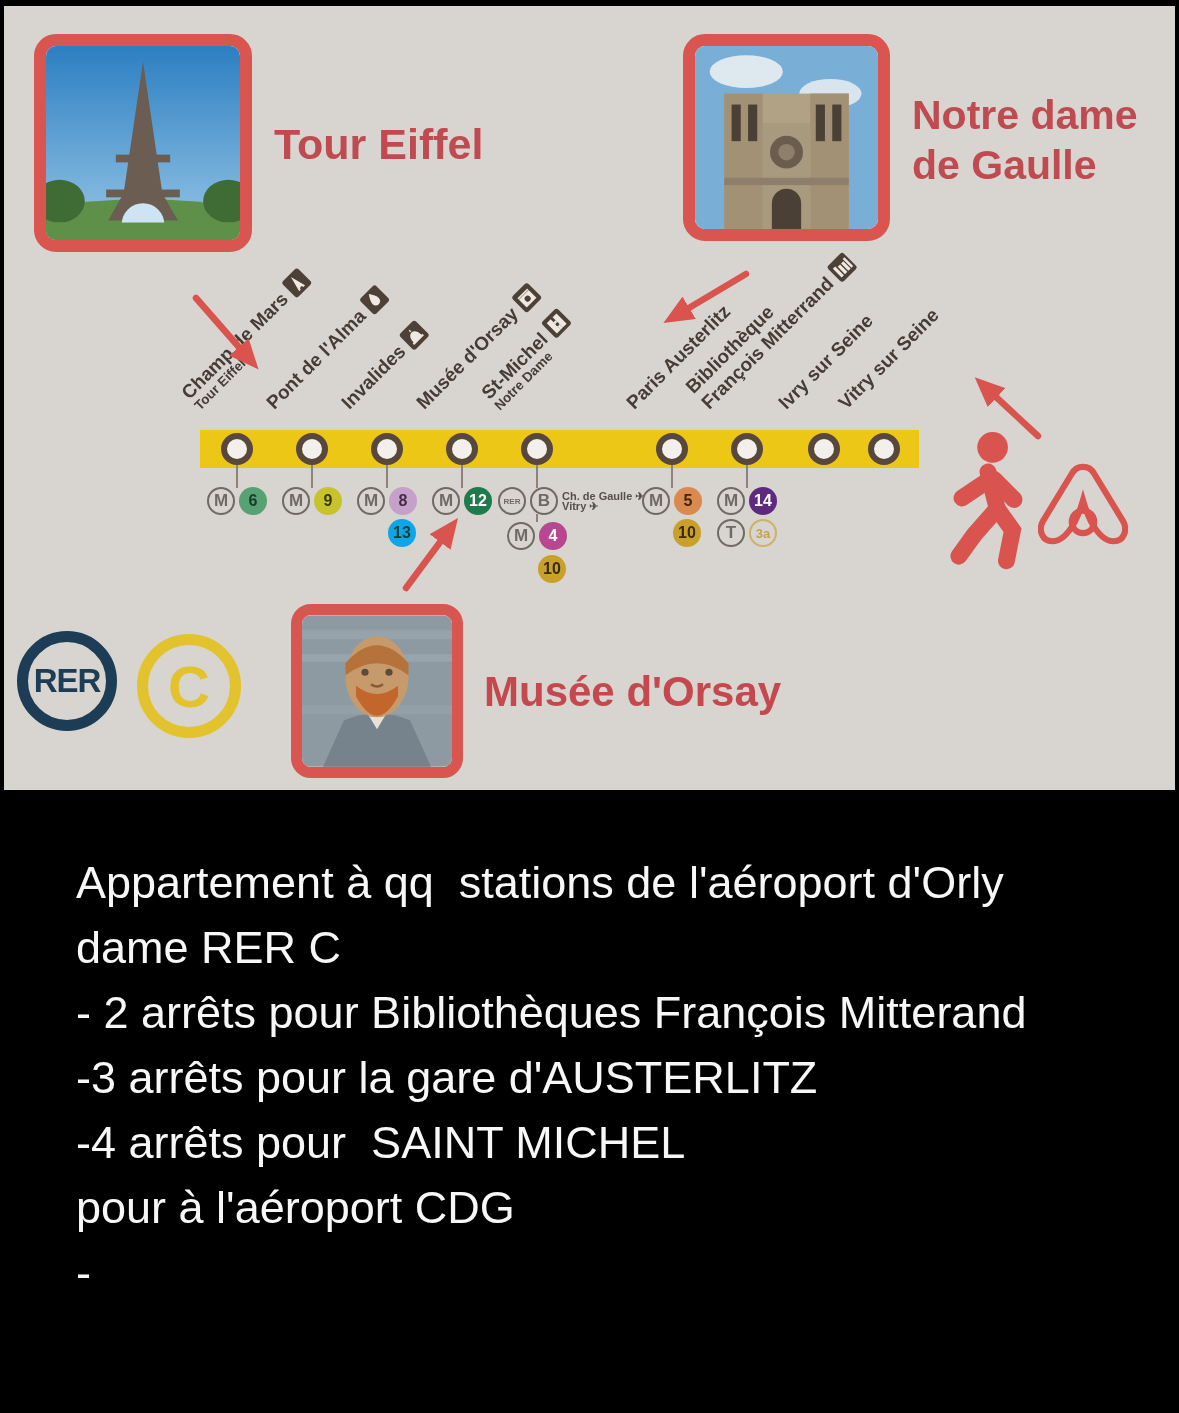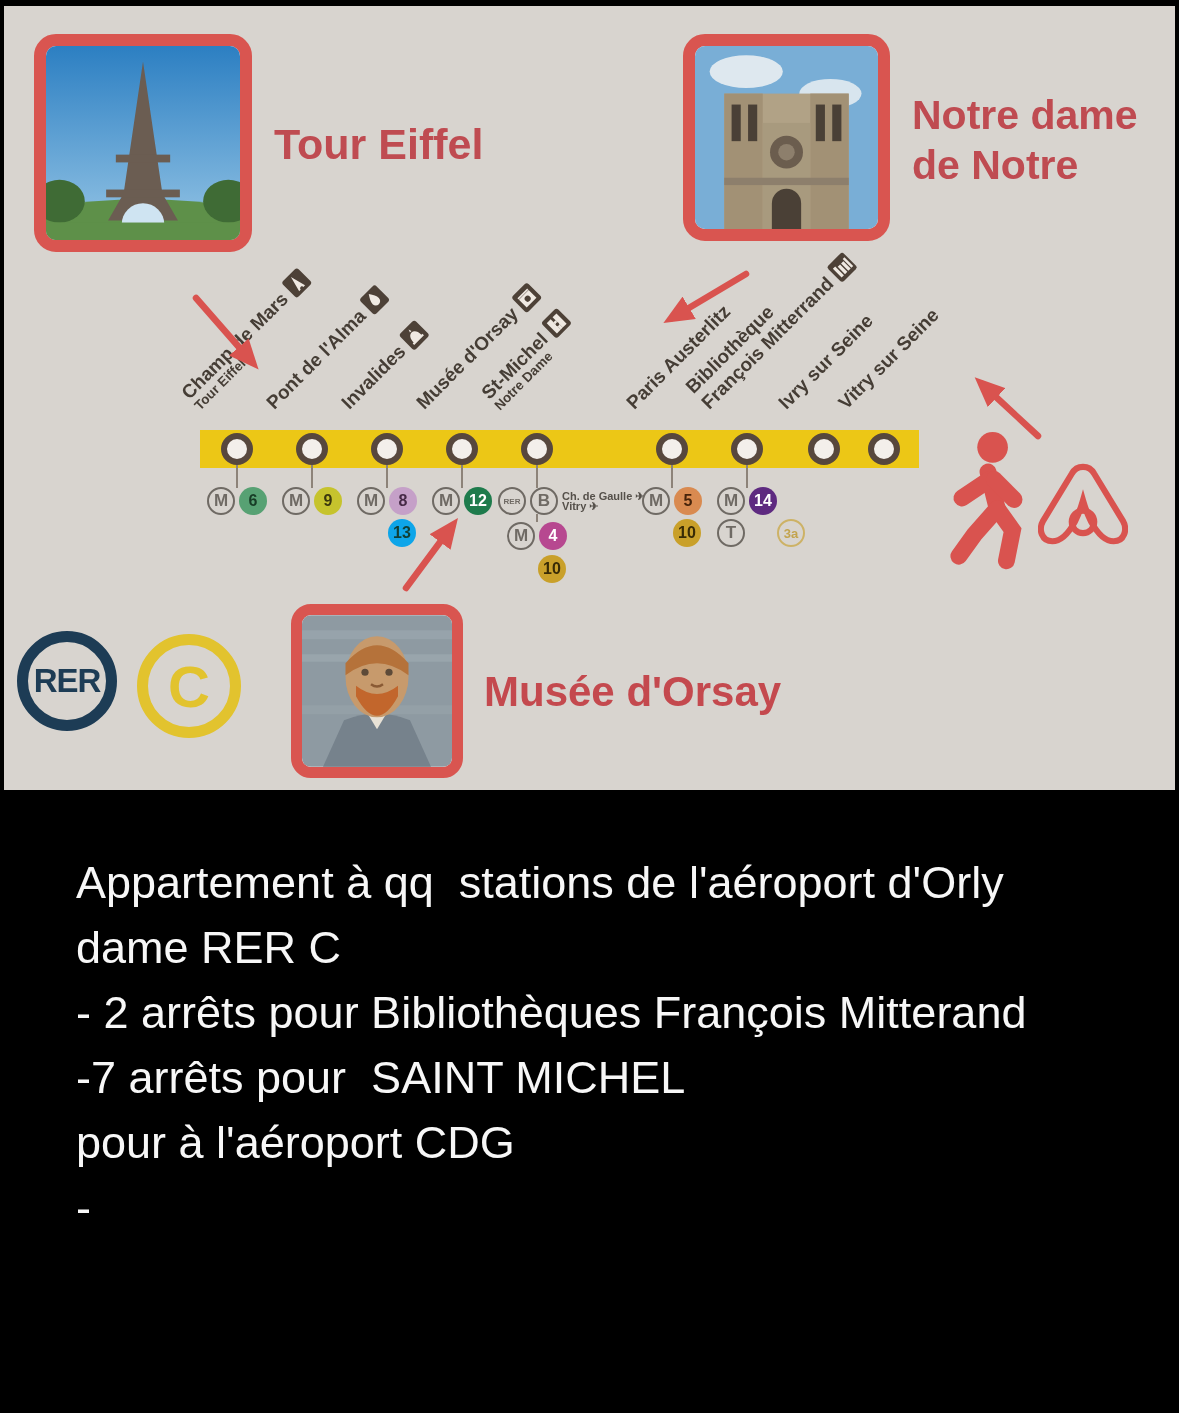--- a/index.html
+++ b/index.html
@@ -92,21 +92,21 @@
         <rect x="75" y="32" width="5" height="20" fill="#4a4036"></rect>
         <rect x="37" y="42" width="26" height="58" fill="#a89a7e"></rect>
         <circle cx="50" cy="58" r="9" fill="#6b5d4e"></circle>
         <circle cx="50" cy="58" r="4.5" fill="#8d7f6c"></circle>
         <rect x="16" y="72" width="68" height="4" fill="#8d7f6c"></rect>
         <path d="M42 100 V86 a8 8 0 0 1 16 0 V100 Z" fill="#4a4036"></path>
       </svg>
     </div>
     <div class="big-label" style="left:908px;top:84px;font-size:41px;">
       <div>Notre dame</div>
-      <div>de Notre</div>
+      <div>de Gaulle</div>
     </div>
 
     <div class="line-band" style="background-color: rgb(236, 199, 22);"></div>
 
     <div class="station" style="left:233px;">
       <div class="slabel">
         <div><span>Champ de Mars</span><span class="sicon"><svg width="22" height="22" viewBox="0 0 16 16">
                 <path d="M8 2 L11 13.5 H9.4 C9.4 11.6 6.6 11.6 6.6 13.5 H5 Z" fill="#efe9e2"></path>
               </svg></span></div>
         <div class="sub">Tour Eiffel</div>
@@ -222,21 +222,21 @@
               </svg></span></div>
       </div>
       <div class="scircle"></div>
       <div class="stub"></div>
       <div class="brow" style="left:-30px;top:481px;">
         <span class="b bm">M</span>
         <span class="b" style="background-color: rgb(94, 42, 128); color: rgb(255, 255, 255);">14</span>
       </div>
       <div class="brow" style="left:-30px;top:513px;">
         <span class="b bm">T</span>
-        <span class="b btram" style="color: rgb(195, 164, 78); margin-left: 28px;">3a</span>
+        <span class="b btram" style="color: rgb(195, 164, 78);">3a</span>
       </div>
     </div>
 
     <div class="station" style="left:820px;">
       <div class="slabel">
         <div><span>Ivry sur Seine</span></div>
       </div>
       <div class="scircle"></div>
     </div>
 
@@ -302,18 +302,19 @@
       </svg>
     </div>
     <div class="big-label" style="left:480px;top:660px;font-size:42px;color:#c4494e;">Musée d'Orsay</div>
 
   </div>
 
   <div class="caption">
     <div class="cline">Appartement à qq  stations de l'aéroport d'Orly</div>
     <div class="cline">dame RER C</div>
     <div class="cline">- 2 arrêts pour Bibliothèques François Mitterand</div>
-    <div class="cline">-7 arrêts pour  SAINT MICHEL</div>
+    <div class="cline">-3 arrêts pour la gare d'AUSTERLITZ</div>
+    <div class="cline">-4 arrêts pour  SAINT MICHEL</div>
     <div class="cline">pour à l'aéroport CDG</div>
     <div class="cline">-</div>
   </div>
 
 </div>
 
 </body></html>

